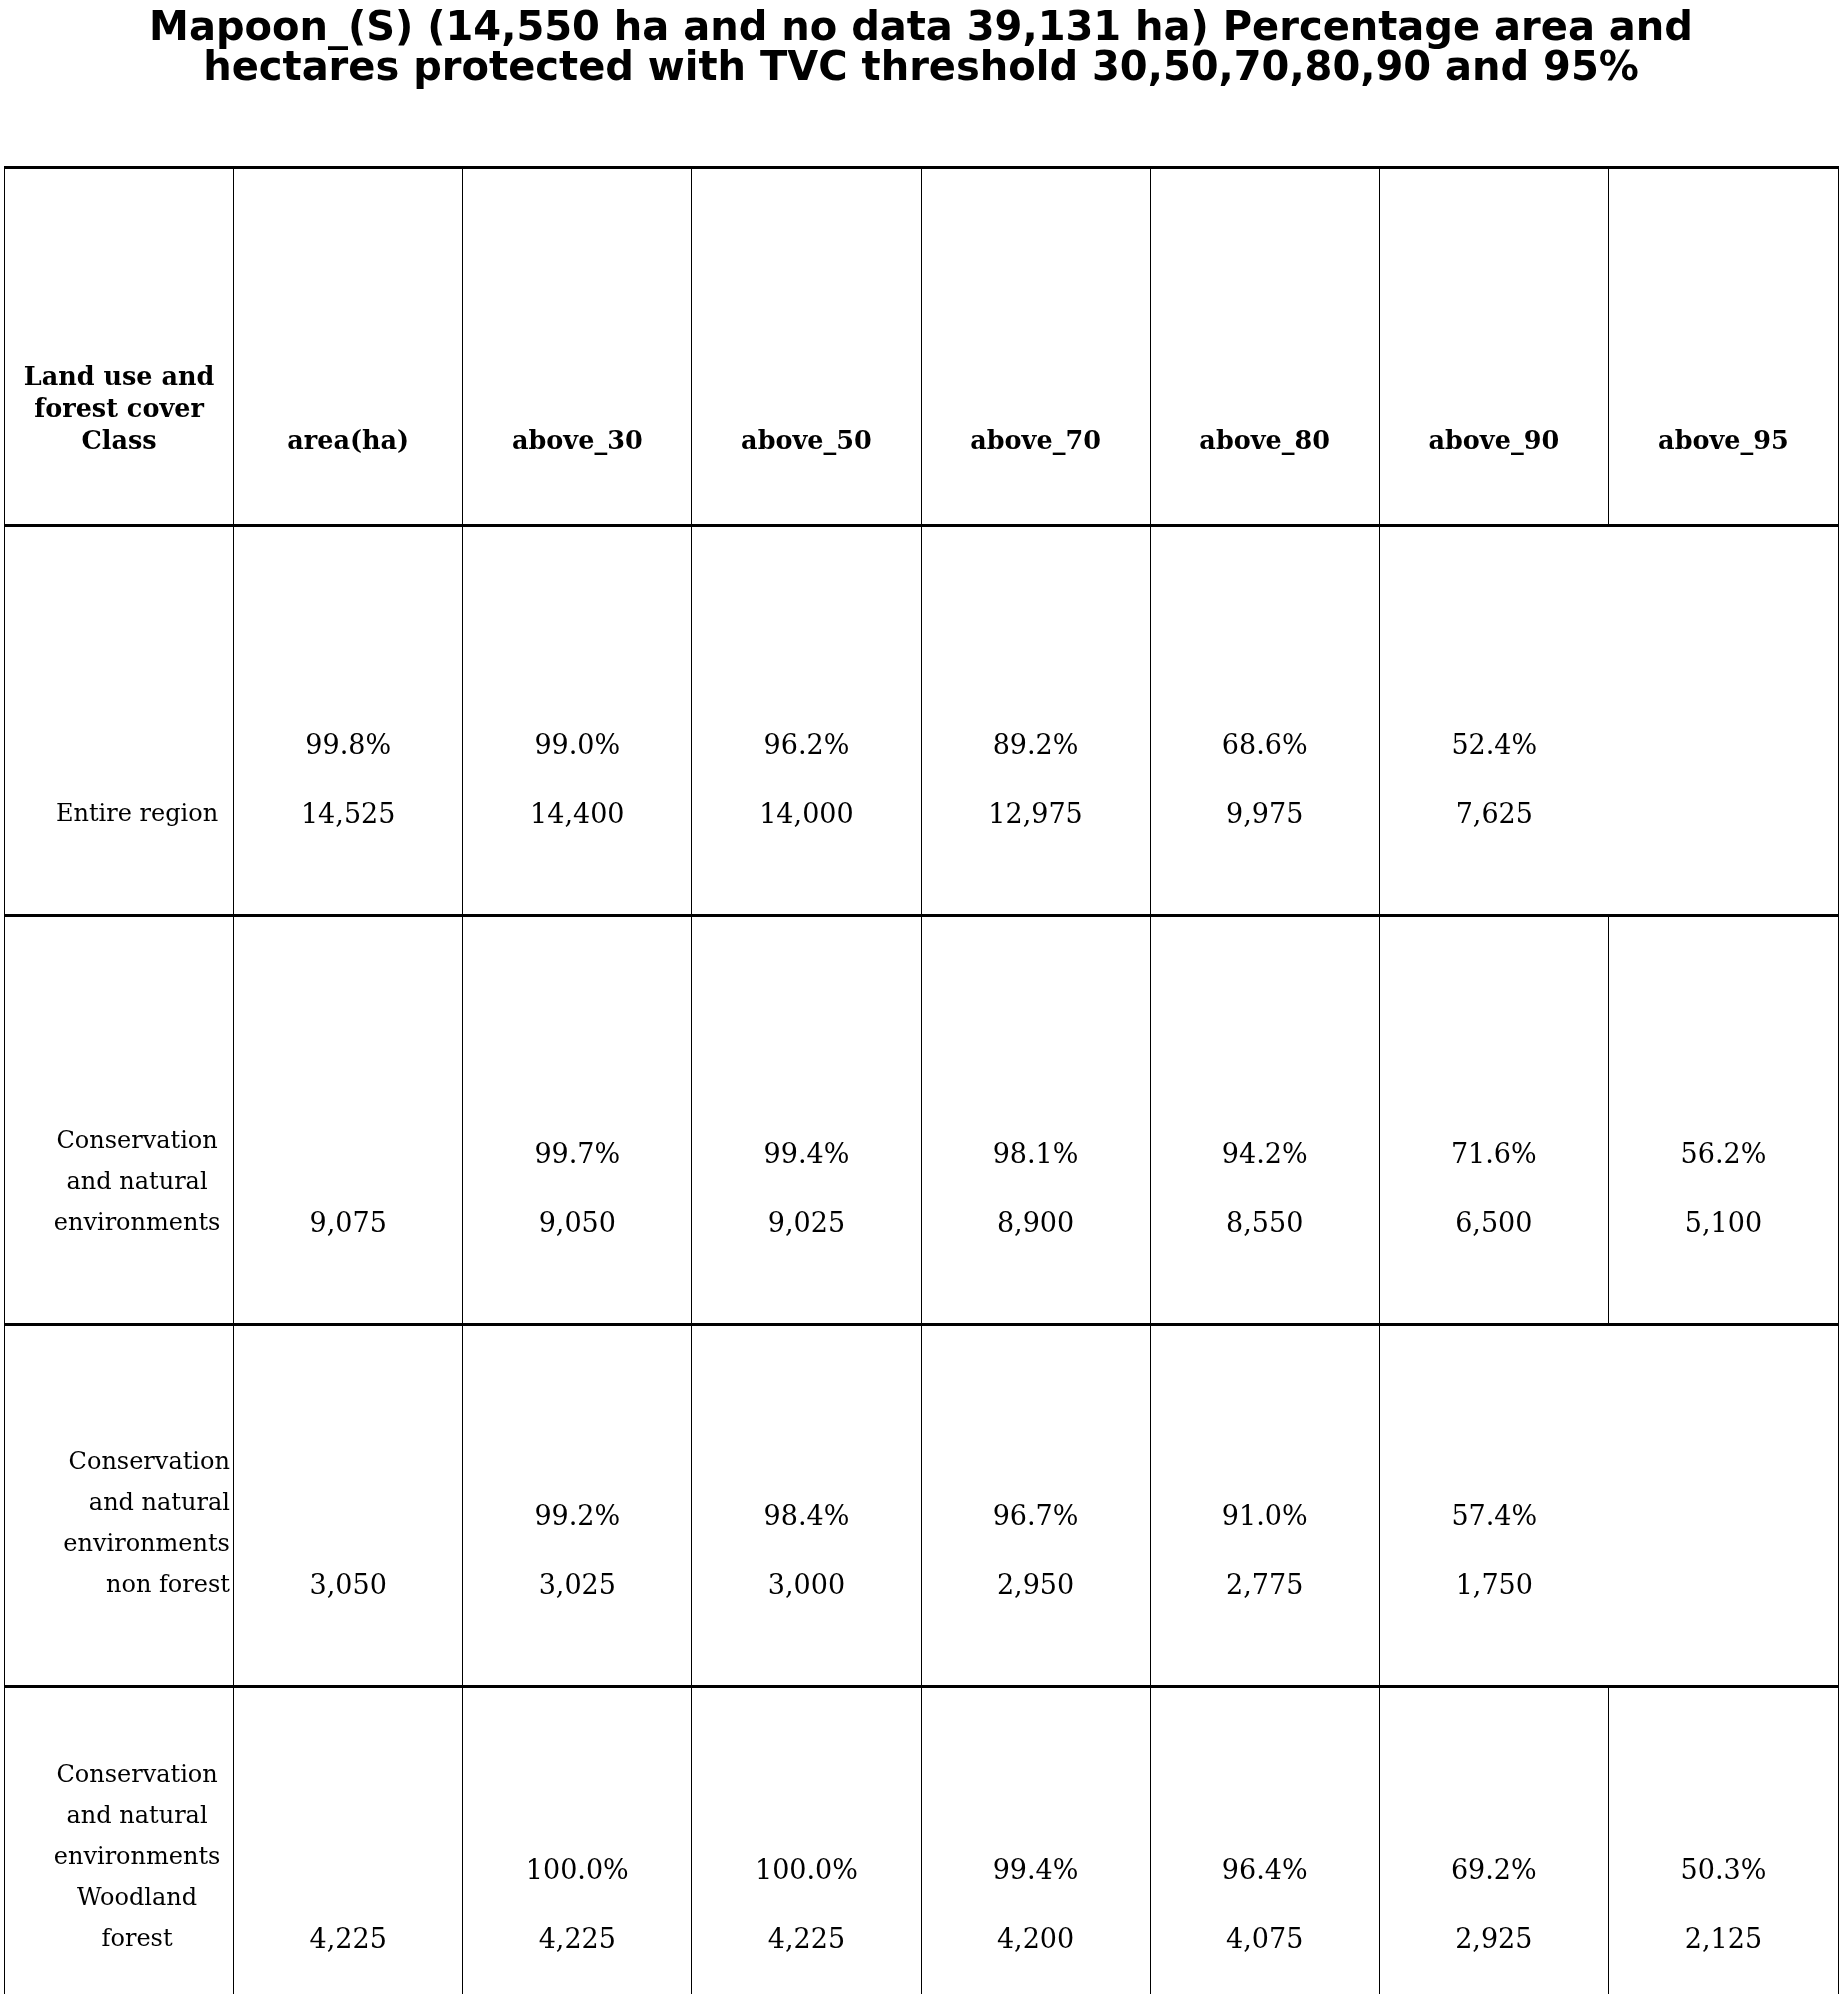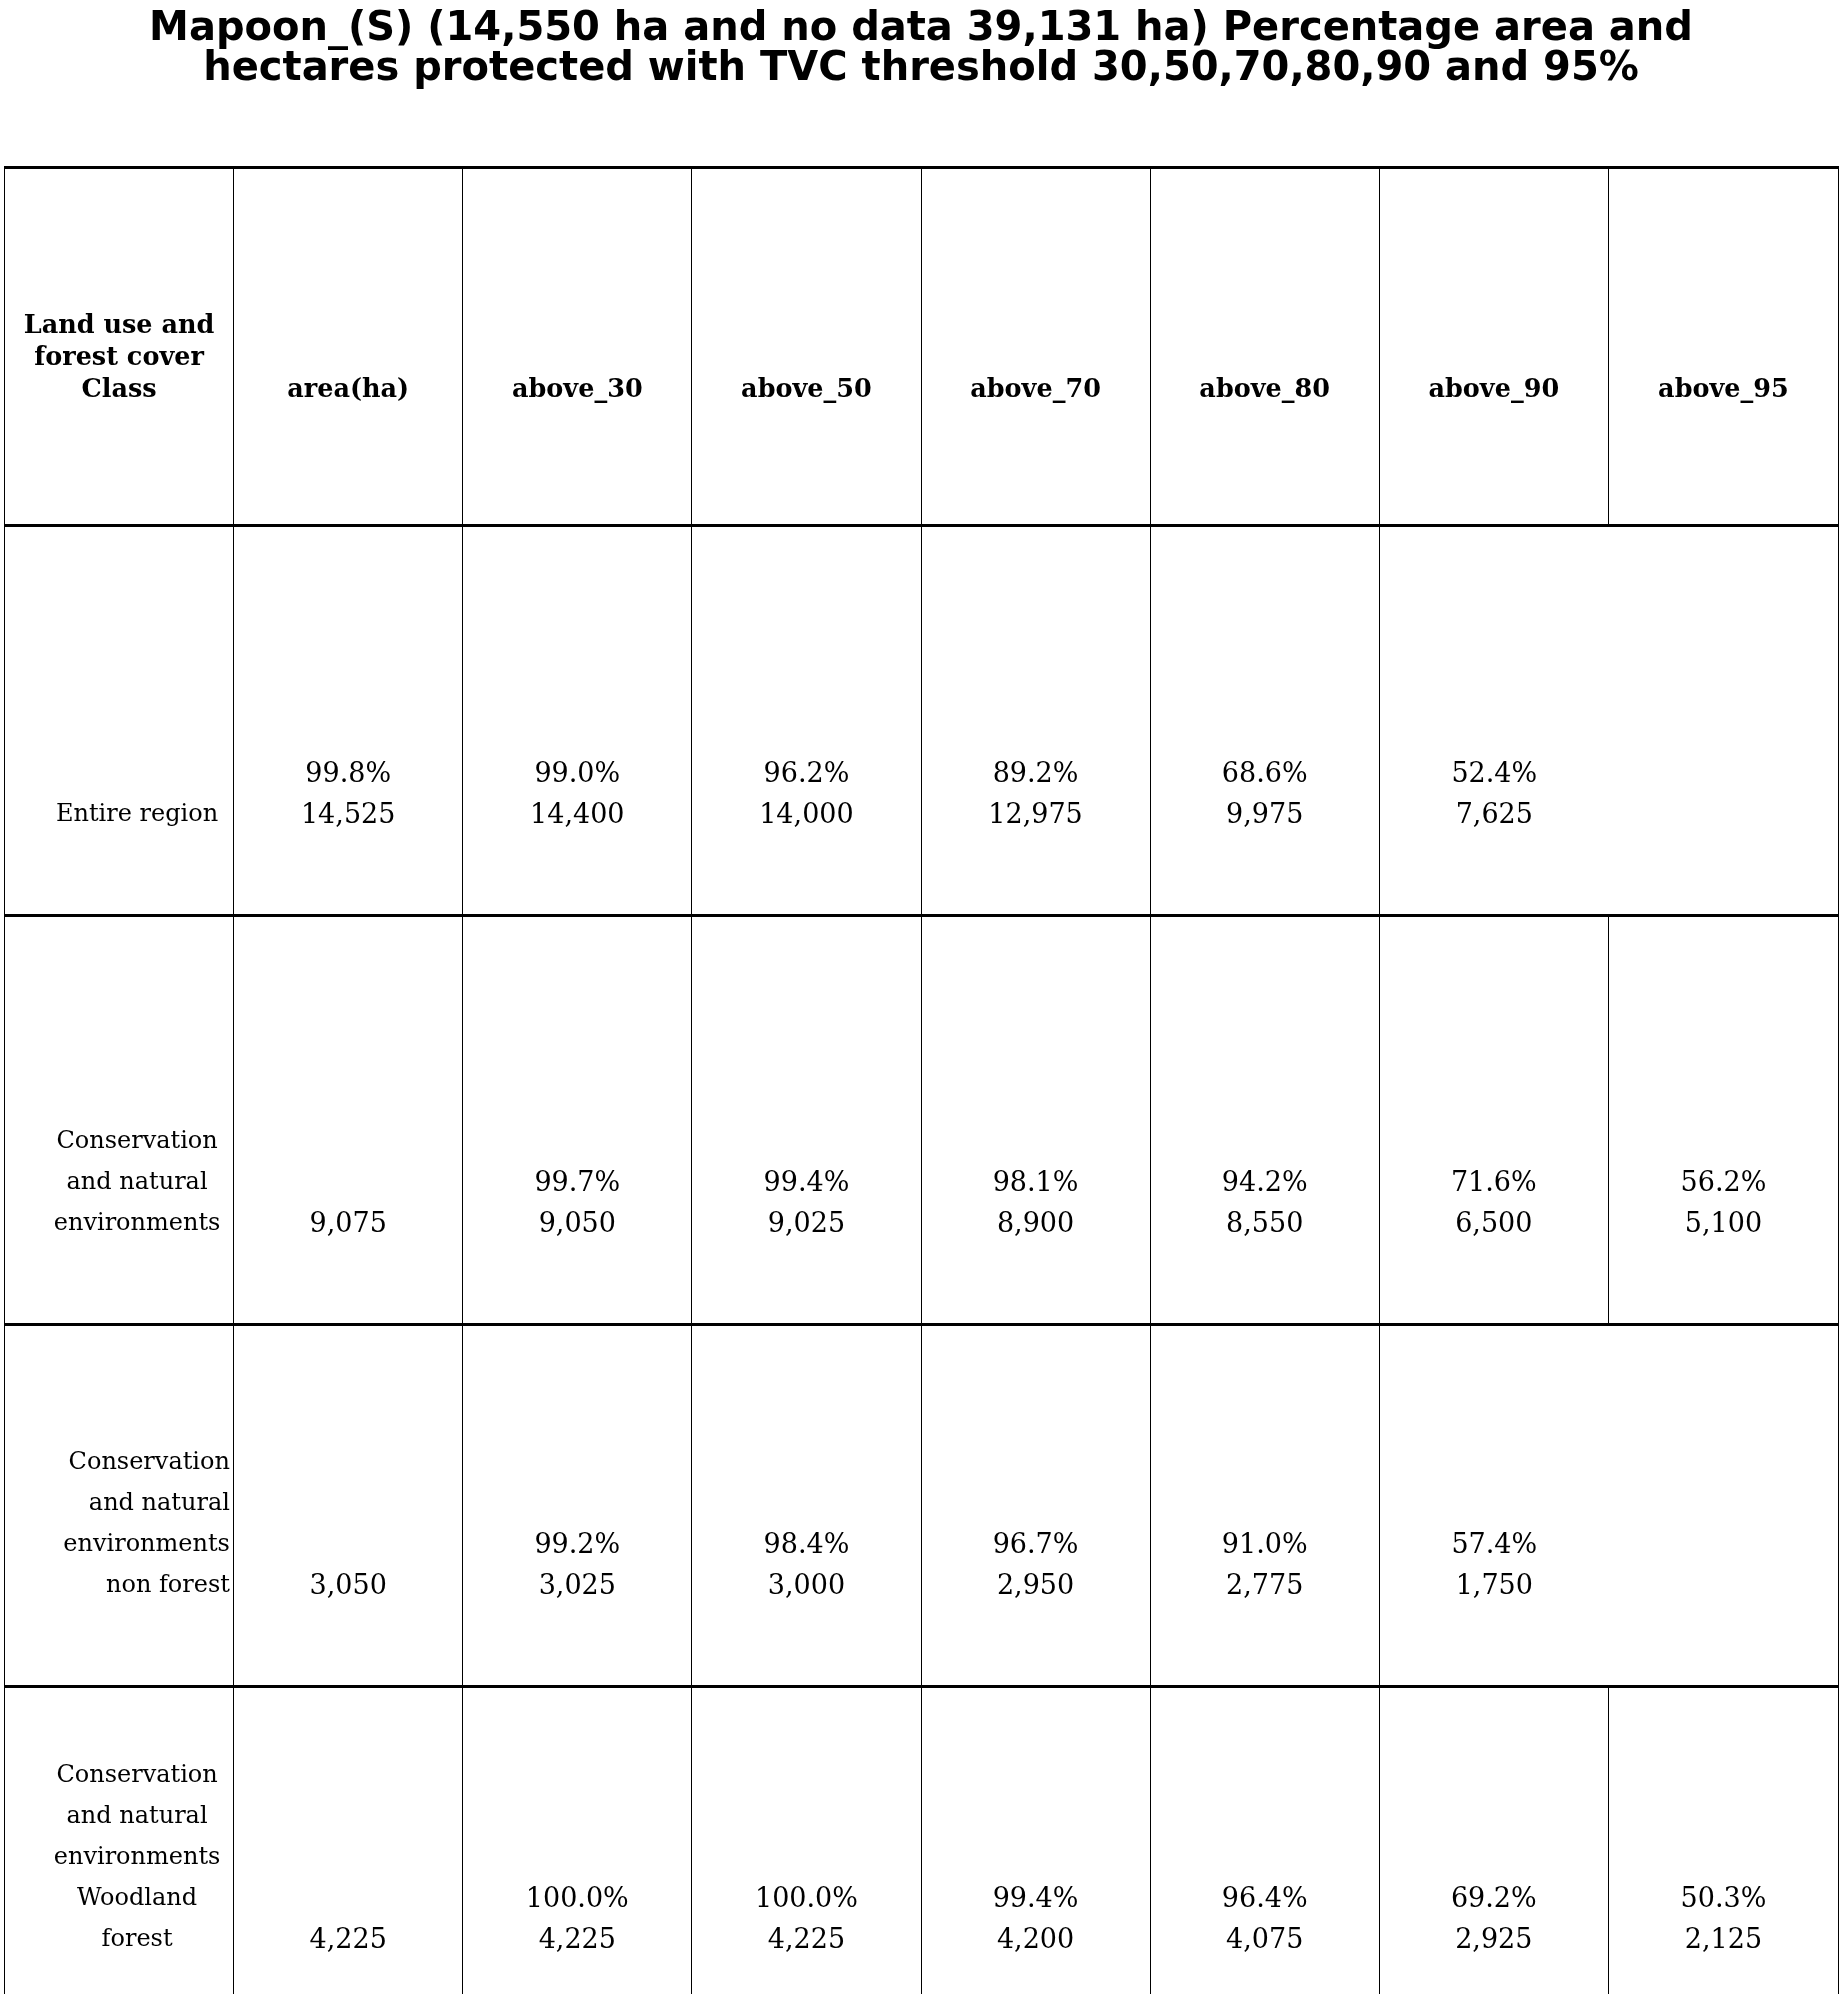--- a/index.html
+++ b/index.html
@@ -23,26 +23,26 @@
     border-left:1.6px solid #000; border-right:1.6px solid #000;
   }
   .trow { display:grid; grid-template-columns:repeat(8,1fr); border-bottom:3.2px solid #000; }
   .trow:last-child { border-bottom:none; }
   .cell {
     border-right:1.6px solid #000;
     display:flex; flex-direction:column; justify-content:flex-end; align-items:center;
     text-align:center; padding:4px 3.2px 80px 3.2px; overflow:hidden;
   }
   .cell:last-child { border-right:none; }
-  .hrow .cell { height:355px; padding-bottom:120px; }
+  .hrow .cell { height:355px; padding-bottom:68px; }
   .hcell { font-weight:bold; font-size:25.5px; line-height:32px; }
   .r1 .cell { height:387px; } .r2 .cell { height:406px; } .r3 .cell { height:359px;text-align:right; }
   .r4 .cell { height:351px; } .r5 .cell { height:365px; }
   .lbl { font-weight:normal; font-size:24px; line-height:41px;margin-left:36px; }
-  .num { font-size:27px; line-height:41px; }
+  .num { font-size:27px; line-height:41px;gap:28px; }
 </style>
 </head>
 <body>
 
 <div class="page">
 
   <div class="title">
     <div>Mapoon_(S) (14,550 ha and no data 39,131 ha) Percentage area and</div>
     <div>hectares protected with TVC threshold 30,50,70,80,90 and 95%</div>
   </div>

